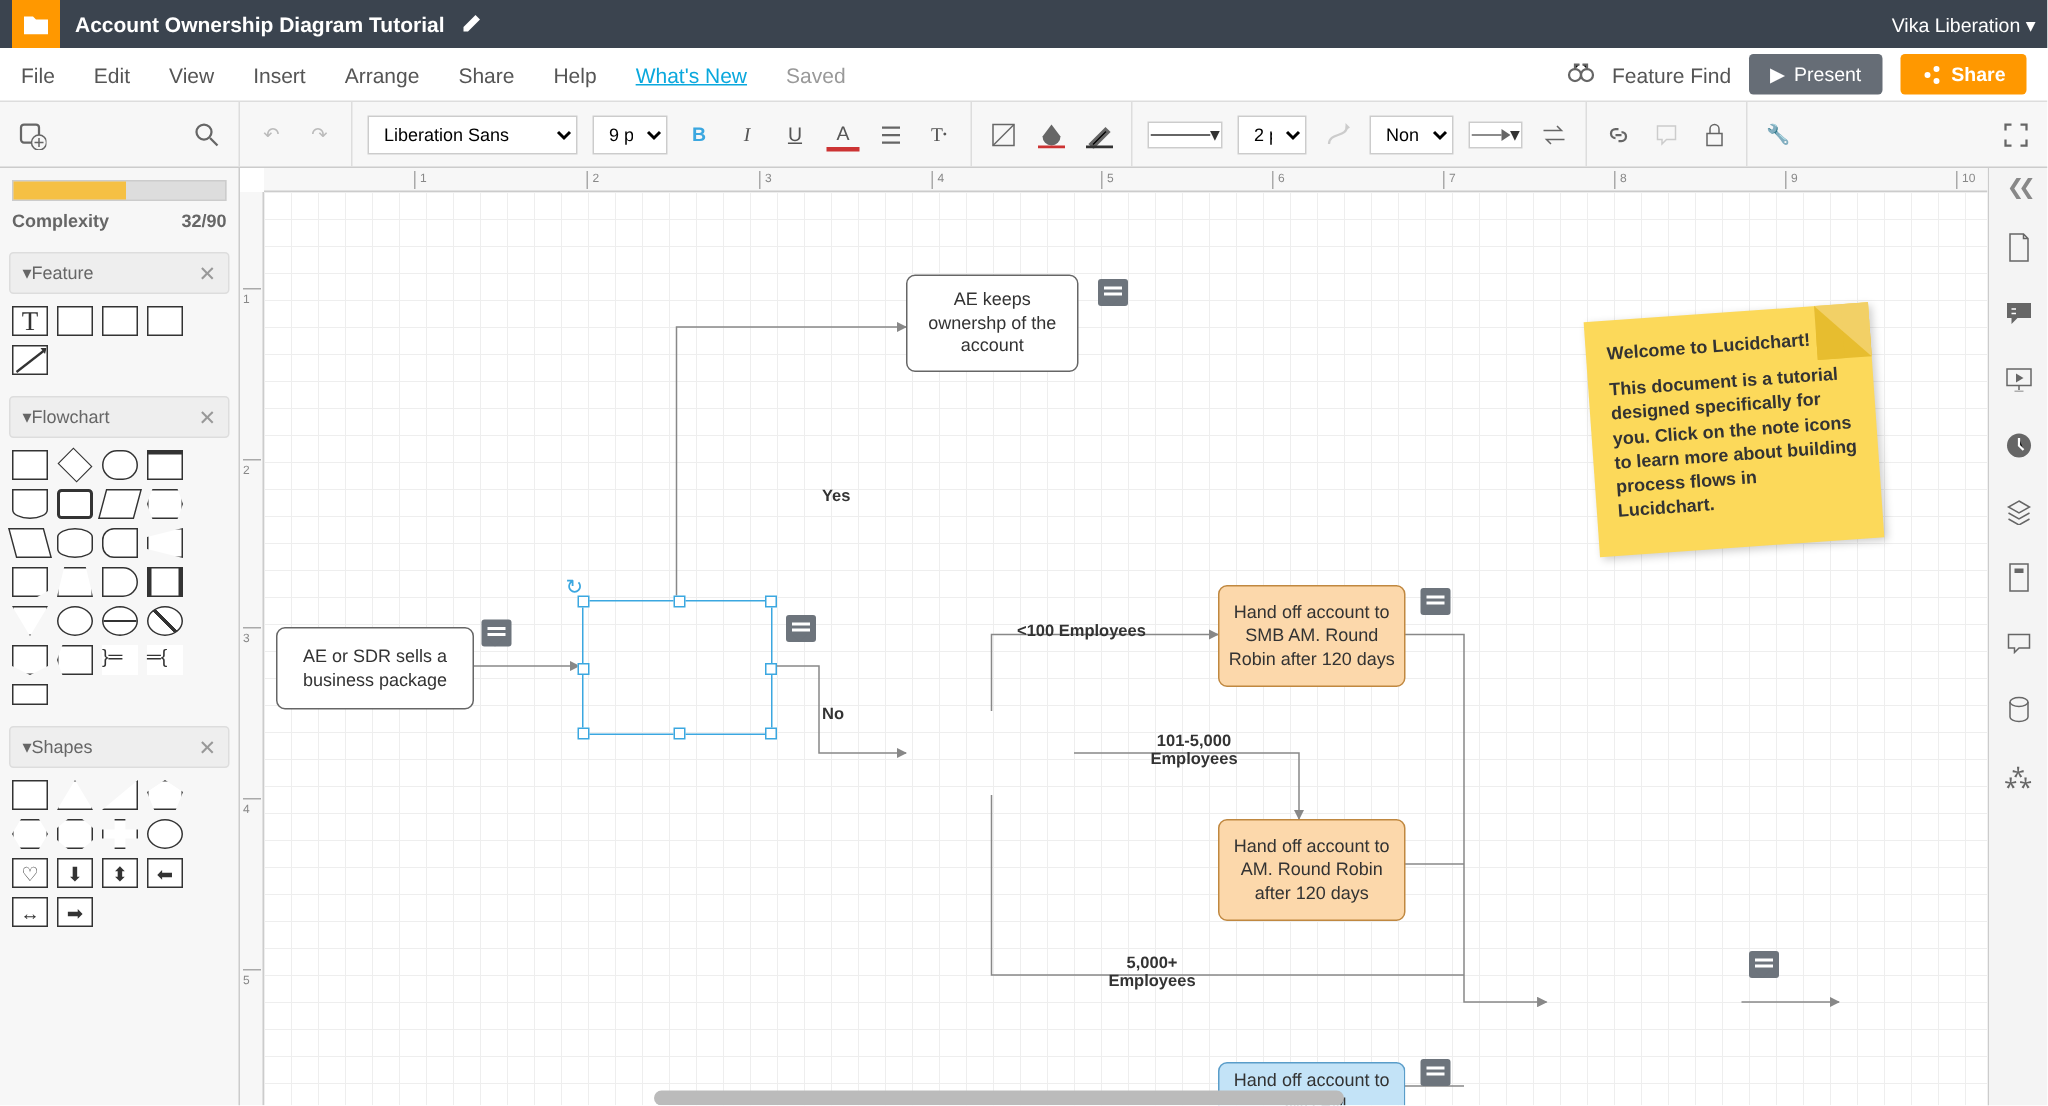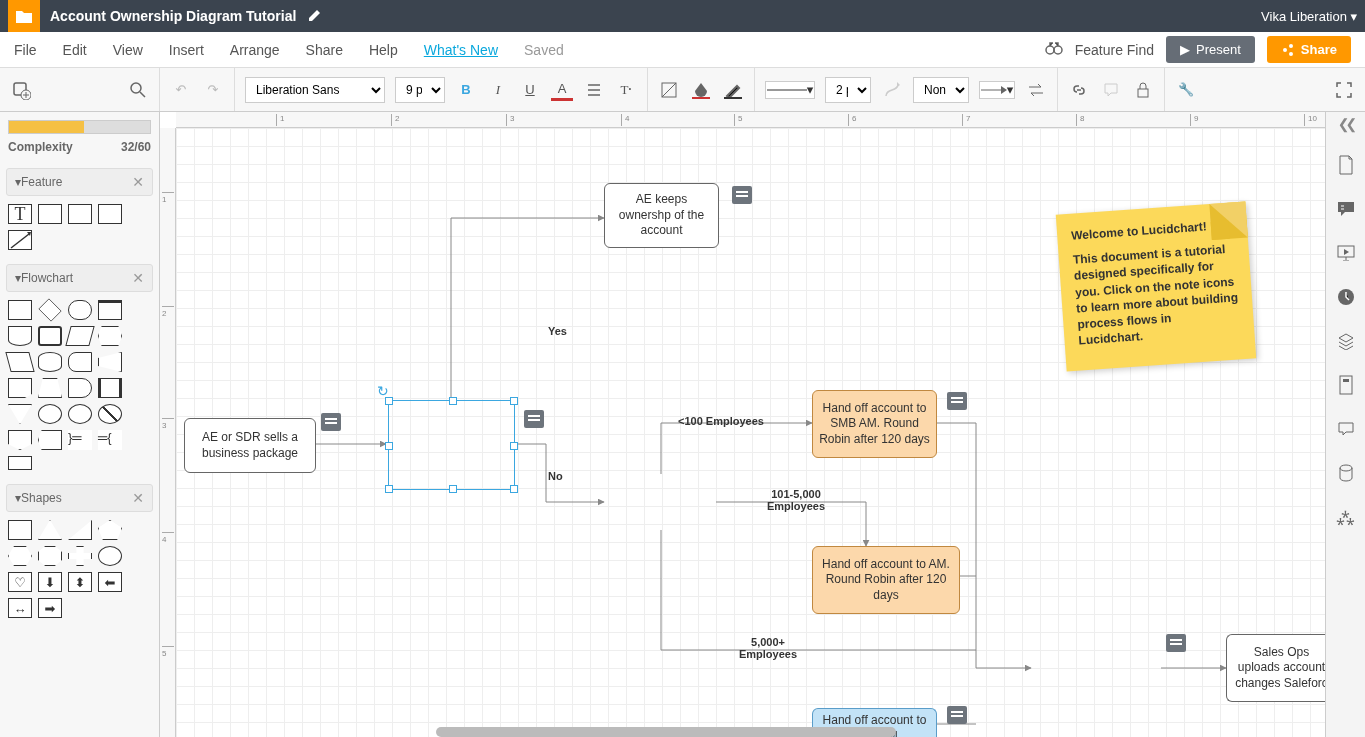--- a/index.html
+++ b/index.html
@@ -251,21 +251,21 @@
 
 <div class="main">
 
   <div class="left">
     <div class="complexity-wrap">
       <div class="complexity-bar">
           <div class="complexity-fill"></div>
         </div>
       <div class="complexity-row">
         <span>Complexity</span>
-        <span>32/60</span>
+        <span>32/90</span>
       </div>
     </div>
     <div class="panel-head">▾ <span>Feature</span><span class="close">✕</span></div>
     <div class="shape-grid">
       <div class="sh sh-text">T</div>
       <div class="sh"></div>
       <div class="sh sh-note"></div>
       <div class="sh sh-green"></div>
       <div class="sh sh-arrow">
           <svg width="24" height="20">
@@ -393,34 +393,31 @@
           <span>AE keeps ownershp of the account</span>
         </div>
       <div class="note-tag" style="left:556px; top:58px;"></div>
 
 
       <div class="node orange" style="left:636px; top:262px; width:125px; height:68px;">
           <span>Hand off account to SMB AM. Round Robin after 120 days</span>
         </div>
       <div class="note-tag" style="left:771px; top:264px;"></div>
 
-      <div class="node orange" style="left:636px; top:418px; width:148px; height:68px;">
+      <div class="node orange" style="left:636px; top:418px; width:125px; height:68px;">
           <span>Hand off account to AM. Round Robin after 120 days</span>
         </div>
 
       <div class="node blue" style="left:636px; top:580px; width:125px; height:40px; border-radius:6px 6px 0 0; border-bottom:none;">
           <span>Hand off account to SMB AM</span>
         </div>
       <div class="note-tag" style="left:771px; top:578px;"></div>
 
       <div class="note-tag" style="left:990px; top:506px;"></div>
 
-      <div class="node" style="left:1050px; top:506px; width:110px; height:68px; border-radius:6px 0 0 6px; border-right:none;">
-          <span>Sales Ops uploads account changes Saleforc</span>
-        </div>
 
       <div class="edge-label" style="left:370px; top:197px;">Yes</div>
       <div class="edge-label" style="left:370px; top:342px;">No</div>
       <div class="edge-label" style="left:500px; top:287px;">&lt;100 Employees</div>
       <div class="edge-label" style="left:585px; top:360px; width:70px; text-align:center;">101-5,000 Employees</div>
       <div class="edge-label" style="left:552px; top:508px; width:80px; text-align:center;">5,000+ Employees</div>
 
       <div class="sticky" style="left:885px; top:80px;">
         <p>Welcome to Lucidchart!</p>
         <p>This document is a tutorial designed specifically for you. Click on the note icons to learn more about building process flows in Lucidchart.</p>

